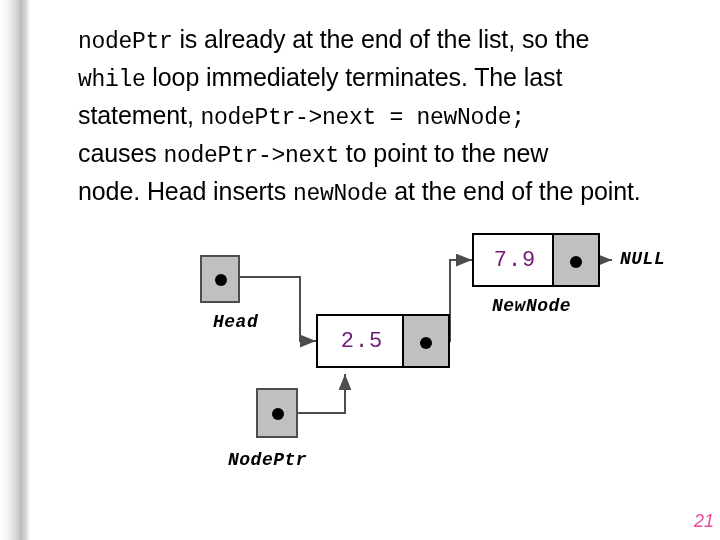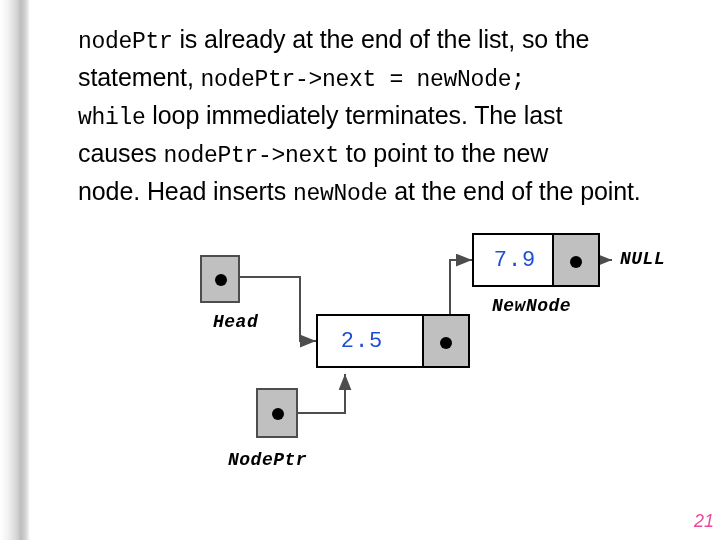--- a/index.html
+++ b/index.html
@@ -96,21 +96,21 @@
     background: #c0c0c0;
   }
   .node-data {
     position: absolute;
     left: 0; top: 0; bottom: 0;
     display: flex;
     align-items: center;
     justify-content: center;
     font-family: "Liberation Mono", "DejaVu Sans Mono", monospace;
     font-size: 22px;
-    color: #1d4ed8;
+    color: #701a75;
     letter-spacing: 1px;
   }
   .node-link {
     position: absolute;
     top: 0; right: 0; bottom: 0;
     background: #c0c0c0;
     border-left: 2px solid #000000;
     box-sizing: border-box;
   }
   .dot {
@@ -165,24 +165,24 @@
         <div class="stripe" style="top: 514px; height: 40px; background: rgb(158, 203, 245); clip-path: polygon(28px 0px, 64px 0px, 64px 100%, 28px 100%);"></div>
       </div>
     <div id="stripe-shadow"></div>
   </div>
 
   <div id="body-text">
     <div class="tline" id="line1">
       <span class="mono">nodePtr</span><span> is already at the end of the list, so the</span>
     </div>
     <div class="tline">
+      <span class="mono">while</span><span> loop immediately terminates. The last</span>
+    </div>
+    <div class="tline">
       <span>statement, </span><span class="mono">nodePtr-&gt;next = newNode;</span>
-    </div>
-    <div class="tline">
-      <span class="mono">while</span><span> loop immediately terminates. The last</span>
     </div>
     <div class="tline">
       <span>causes </span><span class="mono">nodePtr-&gt;next</span><span> to point to the new</span>
     </div>
     <div class="tline">
       <span>node. Head inserts </span><span class="mono">newNode</span><span> at the end of the point.</span>
     </div>
   </div>
 
   <svg id="diagram" viewBox="0 0 720 540" width="720" height="540">
@@ -202,21 +202,21 @@
     <path d="M 282 413 L 345 413 L 345 374" fill="none" stroke="#4d4d4d" stroke-width="2" marker-end="url(#arrowup)"></path>
 
     <path d="M 580 260 L 612 260" fill="none" stroke="#4d4d4d" stroke-width="2" marker-end="url(#arrow)"></path>
   </svg>
 
   <div class="ptr-box" style="left:200px; top:255px; width:40px; height:48px;">
     <span class="dot" style="left:13px; top:17px;"></span>
   </div>
   <div class="dlabel" style="left:205px; top:312px;margin-left:8px;">Head</div>
 
-  <div class="node-box" style="left:316px; top:314px; width:154px; height:54px;">
+  <div class="node-box" style="left:316px; top:314px; width:134px; height:54px;">
     <span class="node-data" style="width:88px;">2.5</span>
     <span class="node-link" style="width:46px;">
       <span class="dot" style="left:16px; top:21px;"></span>
     </span>
   </div>
 
   <div class="node-box" style="left:472px; top:233px; width:128px; height:54px;">
     <span class="node-data" style="width:82px;">7.9</span>
     <span class="node-link" style="width:46px;">
       <span class="dot" style="left:16px; top:21px;"></span>

